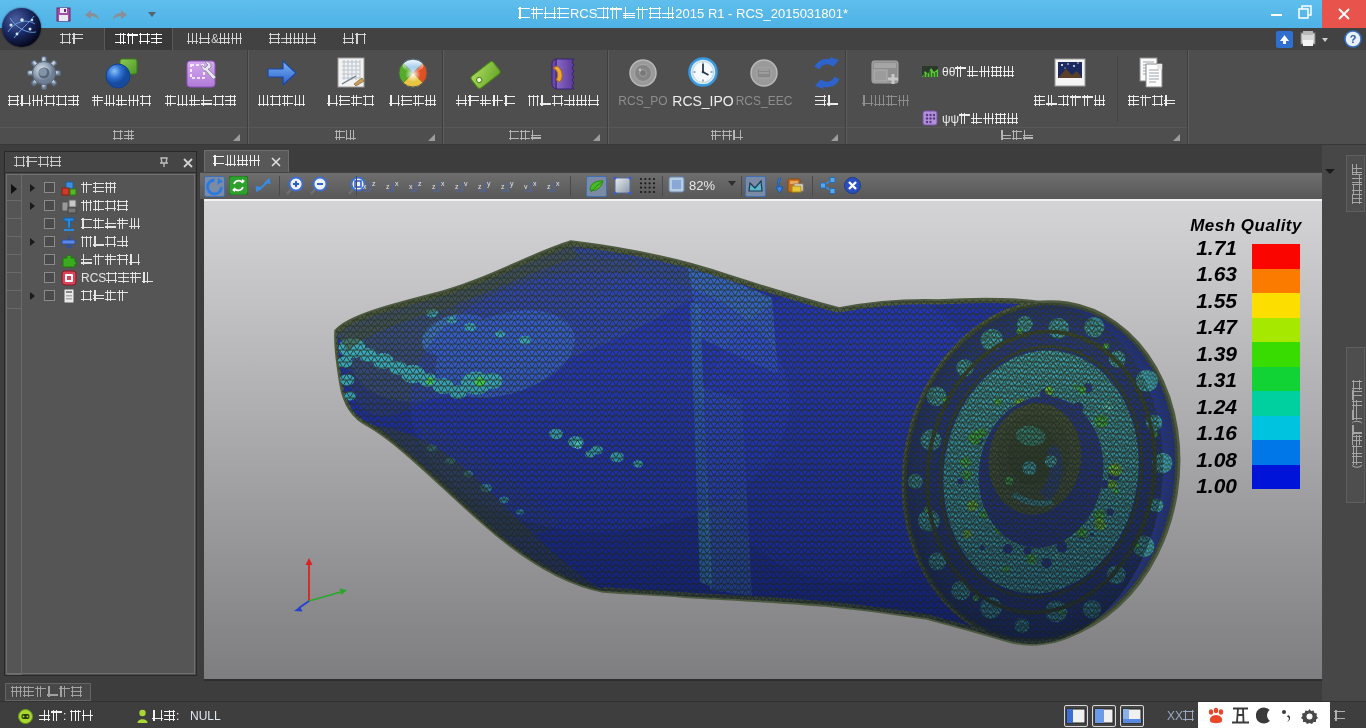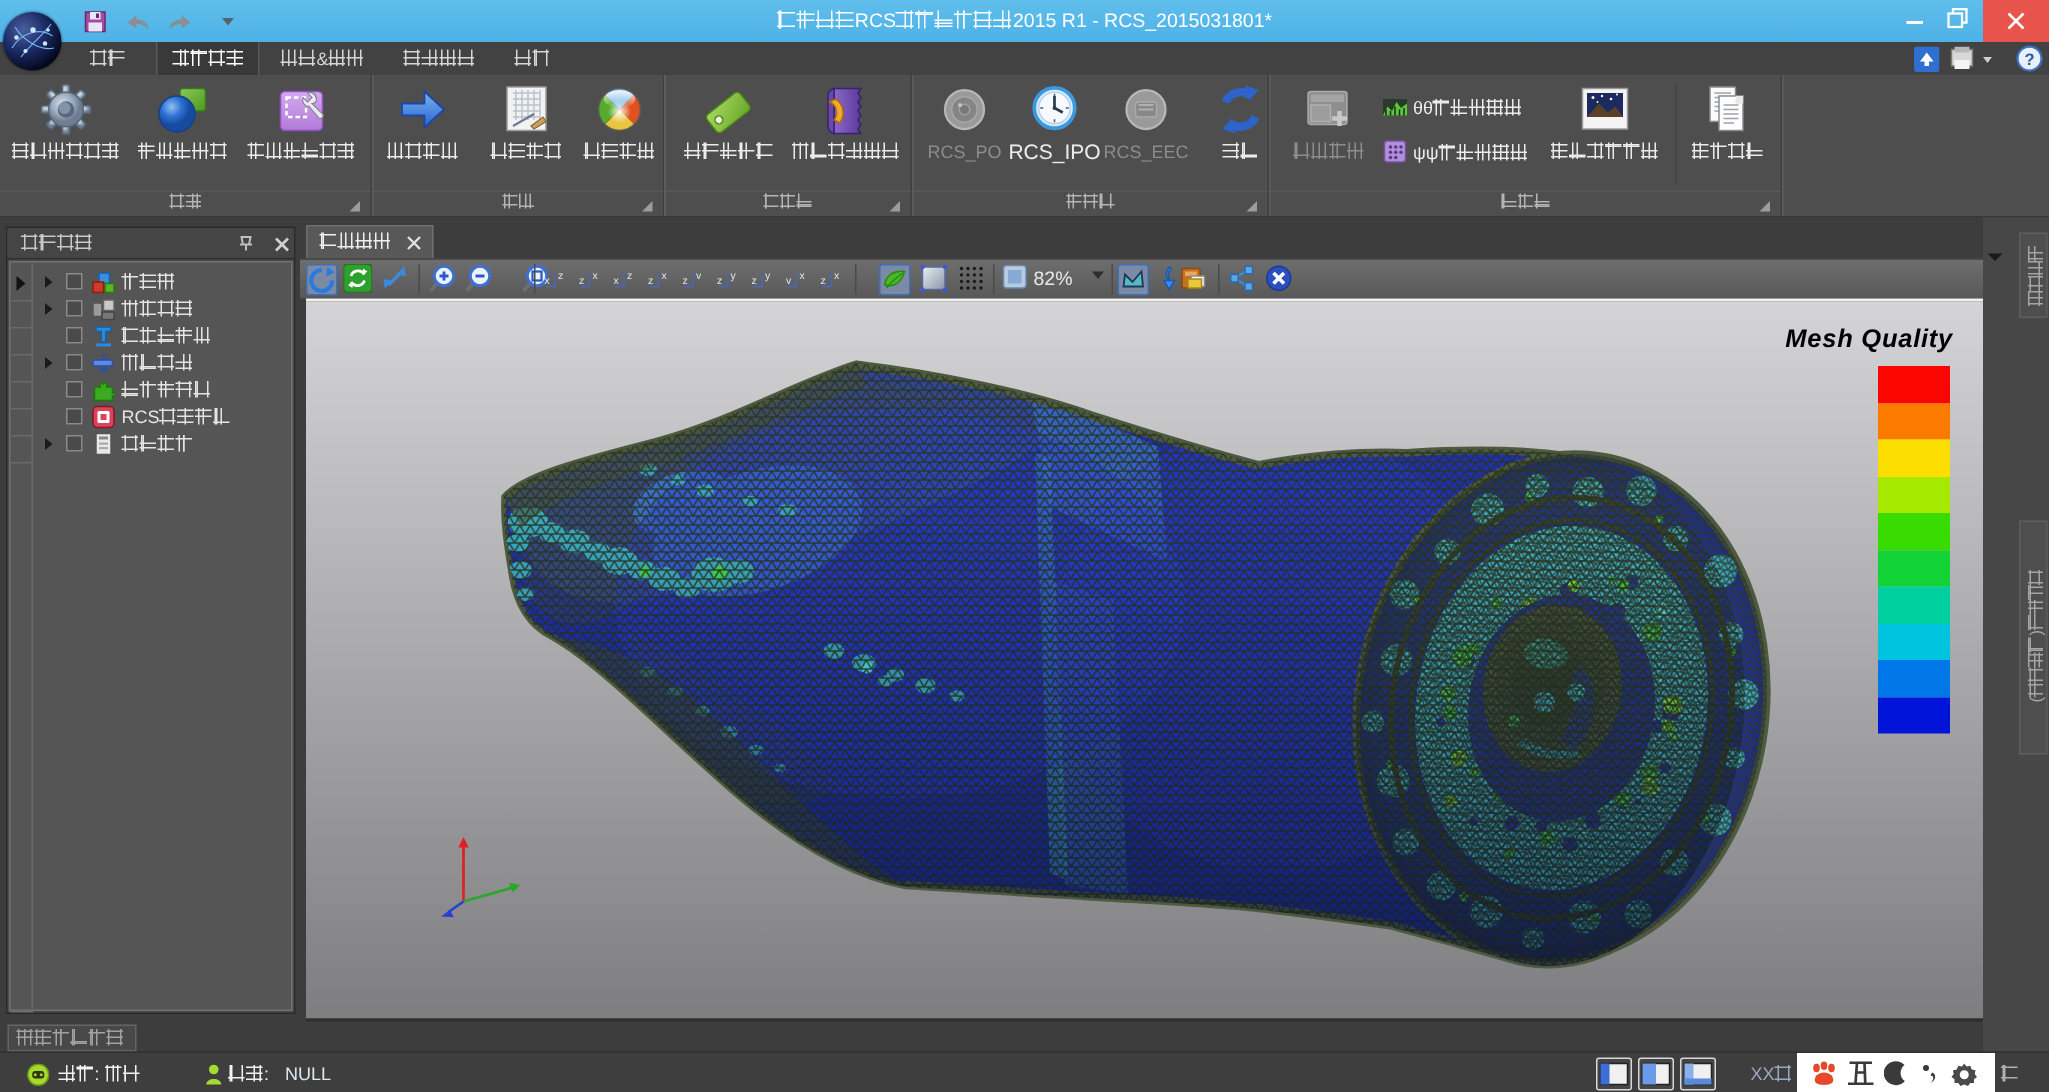--- a/index.html
+++ b/index.html
@@ -349,21 +349,21 @@
           <rect x="5" y="14" width="13" height="11" fill="#9c9c9c" stroke="#b0b0b0"></rect>
           <path d="M24 18 v10 M19 23 h10" stroke="#c8c8c8" stroke-width="3"></path>
         </svg>
         <span class="rtx zh"><span style="display: inline-block; width: 11px; height: 11px; margin: 0px 1px 0px 0px; vertical-align: -1px; background-image: linear-gradient(currentcolor, currentcolor), linear-gradient(currentcolor, currentcolor), linear-gradient(currentcolor, currentcolor), linear-gradient(currentcolor, currentcolor); background-size: 1px 100%, 1px 100%, 100% 1px, 1px 100%; background-position: 10% 0px, 88% 0px, 0px 75%, 15% 0px; background-repeat: no-repeat;"></span><span style="display: inline-block; width: 11px; height: 11px; margin: 0px 1px 0px 0px; vertical-align: -1px; background-image: linear-gradient(currentcolor, currentcolor), linear-gradient(currentcolor, currentcolor), linear-gradient(currentcolor, currentcolor), linear-gradient(currentcolor, currentcolor); background-size: 100% 1px, 1px 100%, 1px 100%, 1px 100%; background-position: 0px 90%, 10% 0px, 50% 0px, 88% 0px; background-repeat: no-repeat;"></span><span style="display: inline-block; width: 11px; height: 11px; margin: 0px 1px 0px 0px; vertical-align: -1px; background-image: linear-gradient(currentcolor, currentcolor), linear-gradient(currentcolor, currentcolor), linear-gradient(currentcolor, currentcolor), linear-gradient(currentcolor, currentcolor); background-size: 100% 1px, 100% 1px, 1px 100%, 1px 100%; background-position: 0px 8%, 0px 90%, 50% 0px, 15% 0px; background-repeat: no-repeat;"></span><span style="display: inline-block; width: 11px; height: 11px; margin: 0px 1px 0px 0px; vertical-align: -1px; background-image: linear-gradient(currentcolor, currentcolor), linear-gradient(currentcolor, currentcolor), linear-gradient(currentcolor, currentcolor), linear-gradient(currentcolor, currentcolor); background-size: 100% 1px, 1px 100%, 1px 100%, 1px 100%; background-position: 0px 50%, 10% 0px, 50% 0px, 88% 0px; background-repeat: no-repeat;"></span></span>
       </div>
     <div class="rsmall" style="left:922px;top:12px"><svg class="sic" width="16" height="16">
           <rect x="0" y="3" width="16" height="11" fill="#2a3a2a"></rect>
           <path d="M0 14 L3 8 L6 11 L9 5 L12 9 L16 6 V14 Z" fill="#5ac83a"></path>
           <path d="M2 14 V10 M5 14 V11 M8 14 V8 M11 14 V10 M14 14 V9" stroke="#1a2a1a" stroke-width="1"></path>
         </svg>θθ<span class="zh"><span style="display: inline-block; width: 11px; height: 11px; margin: 0px 1px 0px 0px; vertical-align: -1px; background-image: linear-gradient(currentcolor, currentcolor), linear-gradient(currentcolor, currentcolor), linear-gradient(currentcolor, currentcolor), linear-gradient(currentcolor, currentcolor); background-size: 100% 1px, 100% 1px, 1px 100%, 1px 100%; background-position: 0px 8%, 0px 15%, 50% 0px, 15% 0px; background-repeat: no-repeat;"></span><span style="display: inline-block; width: 11px; height: 11px; margin: 0px 1px 0px 0px; vertical-align: -1px; background-image: linear-gradient(currentcolor, currentcolor), linear-gradient(currentcolor, currentcolor), linear-gradient(currentcolor, currentcolor), linear-gradient(currentcolor, currentcolor); background-size: 100% 1px, 100% 1px, 1px 100%, 1px 100%; background-position: 0px 50%, 0px 90%, 50% 0px, 15% 0px; background-repeat: no-repeat;"></span><span style="display: inline-block; width: 11px; height: 11px; margin: 0px 1px 0px 0px; vertical-align: -1px; background-image: linear-gradient(currentcolor, currentcolor), linear-gradient(currentcolor, currentcolor), linear-gradient(currentcolor, currentcolor), linear-gradient(currentcolor, currentcolor); background-size: 100% 1px, 1px 100%, 1px 100%, 1px 100%; background-position: 0px 50%, 50% 0px, 88% 0px, 15% 0px; background-repeat: no-repeat;"></span><span style="display: inline-block; width: 11px; height: 11px; margin: 0px 1px 0px 0px; vertical-align: -1px; background-image: linear-gradient(currentcolor, currentcolor), linear-gradient(currentcolor, currentcolor), linear-gradient(currentcolor, currentcolor), linear-gradient(currentcolor, currentcolor), linear-gradient(currentcolor, currentcolor), linear-gradient(currentcolor, currentcolor); background-size: 100% 1px, 100% 1px, 100% 1px, 1px 100%, 1px 100%, 1px 100%; background-position: 0px 8%, 0px 50%, 0px 90%, 10% 0px, 50% 0px, 88% 0px; background-repeat: no-repeat;"></span><span style="display: inline-block; width: 11px; height: 11px; margin: 0px 1px 0px 0px; vertical-align: -1px; background-image: linear-gradient(currentcolor, currentcolor), linear-gradient(currentcolor, currentcolor), linear-gradient(currentcolor, currentcolor), linear-gradient(currentcolor, currentcolor), linear-gradient(currentcolor, currentcolor); background-size: 100% 1px, 100% 1px, 1px 100%, 1px 100%, 1px 100%; background-position: 0px 50%, 0px 90%, 10% 0px, 50% 0px, 88% 0px; background-repeat: no-repeat;"></span></span></div>
-    <div class="rsmall" style="left:922px;top:42px"><svg class="sic" width="16" height="16">
+    <div class="rsmall" style="left:922px;top:59px"><svg class="sic" width="16" height="16">
           <rect x="1" y="1" width="14" height="14" rx="2" fill="#b090d8" stroke="#7a50a8"></rect>
           <g fill="#5a3a88">
             <circle cx="5" cy="5" r="1.2"></circle>
             <circle cx="8.5" cy="5" r="1.2"></circle>
             <circle cx="12" cy="5" r="1.2"></circle>
             <circle cx="5" cy="8.5" r="1.2"></circle>
             <circle cx="8.5" cy="8.5" r="1.2"></circle>
             <circle cx="12" cy="8.5" r="1.2"></circle>
             <circle cx="5" cy="12" r="1.2"></circle>
             <circle cx="8.5" cy="12" r="1.2"></circle>
@@ -843,20 +843,32 @@
           <div style="background:#fb7a00"></div>
           <div style="background:#fcdf00"></div>
           <div style="background:#a6e800"></div>
           <div style="background:#39dc00"></div>
           <div style="background:#12d335"></div>
           <div style="background:#00cfa0"></div>
           <div style="background:#00c3e0"></div>
           <div style="background:#0077e8"></div>
           <div style="background:#0013d8"></div>
       </div>
+      <div id="lgnums">
+          <div>1.71</div>
+          <div>1.63</div>
+          <div>1.55</div>
+          <div>1.47</div>
+          <div>1.39</div>
+          <div>1.31</div>
+          <div>1.24</div>
+          <div>1.16</div>
+          <div>1.08</div>
+          <div>1.00</div>
+        </div>
     </div>
     <div id="vpborder"></div>
 
     <div id="rstrip">
       <svg class="abs" style="left:2px;top:23px" width="12" height="7">
           <path d="M1 1 L11 1 L6 6 Z" fill="#1a1a1a"></path>
         </svg>
       <div class="vtab zh" style="top:10px;height:57px;padding:6px 0"><span style="display: inline-block; width: 10px; height: 10px; margin: 0px 1px 0px 0px; vertical-align: -1px; background-image: linear-gradient(currentcolor, currentcolor), linear-gradient(currentcolor, currentcolor), linear-gradient(currentcolor, currentcolor), linear-gradient(currentcolor, currentcolor); background-size: 100% 1px, 100% 1px, 1px 100%, 1px 100%; background-position: 0px 50%, 0px 90%, 10% 0px, 50% 0px; background-repeat: no-repeat;"></span><span style="display: inline-block; width: 10px; height: 10px; margin: 0px 1px 0px 0px; vertical-align: -1px; background-image: linear-gradient(currentcolor, currentcolor), linear-gradient(currentcolor, currentcolor), linear-gradient(currentcolor, currentcolor), linear-gradient(currentcolor, currentcolor); background-size: 100% 1px, 100% 1px, 100% 1px, 1px 100%; background-position: 0px 8%, 0px 50%, 0px 90%, 88% 0px; background-repeat: no-repeat;"></span><span style="display: inline-block; width: 10px; height: 10px; margin: 0px 1px 0px 0px; vertical-align: -1px; background-image: linear-gradient(currentcolor, currentcolor), linear-gradient(currentcolor, currentcolor), linear-gradient(currentcolor, currentcolor), linear-gradient(currentcolor, currentcolor); background-size: 100% 1px, 1px 100%, 100% 1px, 1px 100%; background-position: 0px 8%, 88% 0px, 0px 75%, 15% 0px; background-repeat: no-repeat;"></span><span style="display: inline-block; width: 10px; height: 10px; margin: 0px 1px 0px 0px; vertical-align: -1px; background-image: linear-gradient(currentcolor, currentcolor), linear-gradient(currentcolor, currentcolor), linear-gradient(currentcolor, currentcolor), linear-gradient(currentcolor, currentcolor), linear-gradient(currentcolor, currentcolor); background-size: 100% 1px, 100% 1px, 100% 1px, 1px 100%, 1px 100%; background-position: 0px 8%, 0px 50%, 0px 90%, 10% 0px, 88% 0px; background-repeat: no-repeat;"></span></div>
       <div class="vtab" style="top:202px;height:156px;padding:6px 0"><span class="zh"><span style="display: inline-block; width: 10px; height: 10px; margin: 0px 1px 0px 0px; vertical-align: -1px; background-image: linear-gradient(currentcolor, currentcolor), linear-gradient(currentcolor, currentcolor), linear-gradient(currentcolor, currentcolor), linear-gradient(currentcolor, currentcolor); background-size: 100% 1px, 100% 1px, 1px 100%, 1px 100%; background-position: 0px 8%, 0px 90%, 88% 0px, 15% 0px; background-repeat: no-repeat;"></span><span style="display: inline-block; width: 10px; height: 10px; margin: 0px 1px 0px 0px; vertical-align: -1px; background-image: linear-gradient(currentcolor, currentcolor), linear-gradient(currentcolor, currentcolor), linear-gradient(currentcolor, currentcolor), linear-gradient(currentcolor, currentcolor); background-size: 100% 1px, 100% 1px, 1px 100%, 1px 100%; background-position: 0px 8%, 0px 50%, 10% 0px, 15% 0px; background-repeat: no-repeat;"></span><span style="display: inline-block; width: 10px; height: 10px; margin: 0px 1px 0px 0px; vertical-align: -1px; background-image: linear-gradient(currentcolor, currentcolor), linear-gradient(currentcolor, currentcolor), linear-gradient(currentcolor, currentcolor), linear-gradient(currentcolor, currentcolor); background-size: 100% 1px, 100% 1px, 1px 100%, 1px 100%; background-position: 0px 8%, 0px 50%, 50% 0px, 15% 0px; background-repeat: no-repeat;"></span><span style="display: inline-block; width: 10px; height: 10px; margin: 0px 1px 0px 0px; vertical-align: -1px; background-image: linear-gradient(currentcolor, currentcolor), linear-gradient(currentcolor, currentcolor), linear-gradient(currentcolor, currentcolor), linear-gradient(currentcolor, currentcolor); background-size: 100% 1px, 1px 100%, 1px 100%, 1px 100%; background-position: 0px 90%, 10% 0px, 50% 0px, 15% 0px; background-repeat: no-repeat;"></span></span>(<span class="zh"><span style="display: inline-block; width: 10px; height: 10px; margin: 0px 1px 0px 0px; vertical-align: -1px; background-image: linear-gradient(currentcolor, currentcolor), linear-gradient(currentcolor, currentcolor), linear-gradient(currentcolor, currentcolor), linear-gradient(currentcolor, currentcolor); background-size: 100% 1px, 1px 100%, 100% 1px, 1px 100%; background-position: 0px 90%, 10% 0px, 0px 75%, 15% 0px; background-repeat: no-repeat;"></span><span style="display: inline-block; width: 10px; height: 10px; margin: 0px 1px 0px 0px; vertical-align: -1px; background-image: linear-gradient(currentcolor, currentcolor), linear-gradient(currentcolor, currentcolor), linear-gradient(currentcolor, currentcolor), linear-gradient(currentcolor, currentcolor), linear-gradient(currentcolor, currentcolor); background-size: 100% 1px, 100% 1px, 1px 100%, 1px 100%, 1px 100%; background-position: 0px 8%, 0px 50%, 10% 0px, 50% 0px, 88% 0px; background-repeat: no-repeat;"></span><span style="display: inline-block; width: 10px; height: 10px; margin: 0px 1px 0px 0px; vertical-align: -1px; background-image: linear-gradient(currentcolor, currentcolor), linear-gradient(currentcolor, currentcolor), linear-gradient(currentcolor, currentcolor), linear-gradient(currentcolor, currentcolor); background-size: 100% 1px, 100% 1px, 1px 100%, 1px 100%; background-position: 0px 8%, 0px 90%, 50% 0px, 15% 0px; background-repeat: no-repeat;"></span><span style="display: inline-block; width: 10px; height: 10px; margin: 0px 1px 0px 0px; vertical-align: -1px; background-image: linear-gradient(currentcolor, currentcolor), linear-gradient(currentcolor, currentcolor), linear-gradient(currentcolor, currentcolor), linear-gradient(currentcolor, currentcolor); background-size: 100% 1px, 1px 100%, 100% 1px, 1px 100%; background-position: 0px 15%, 50% 0px, 0px 75%, 15% 0px; background-repeat: no-repeat;"></span></span>)</div>
     </div>

